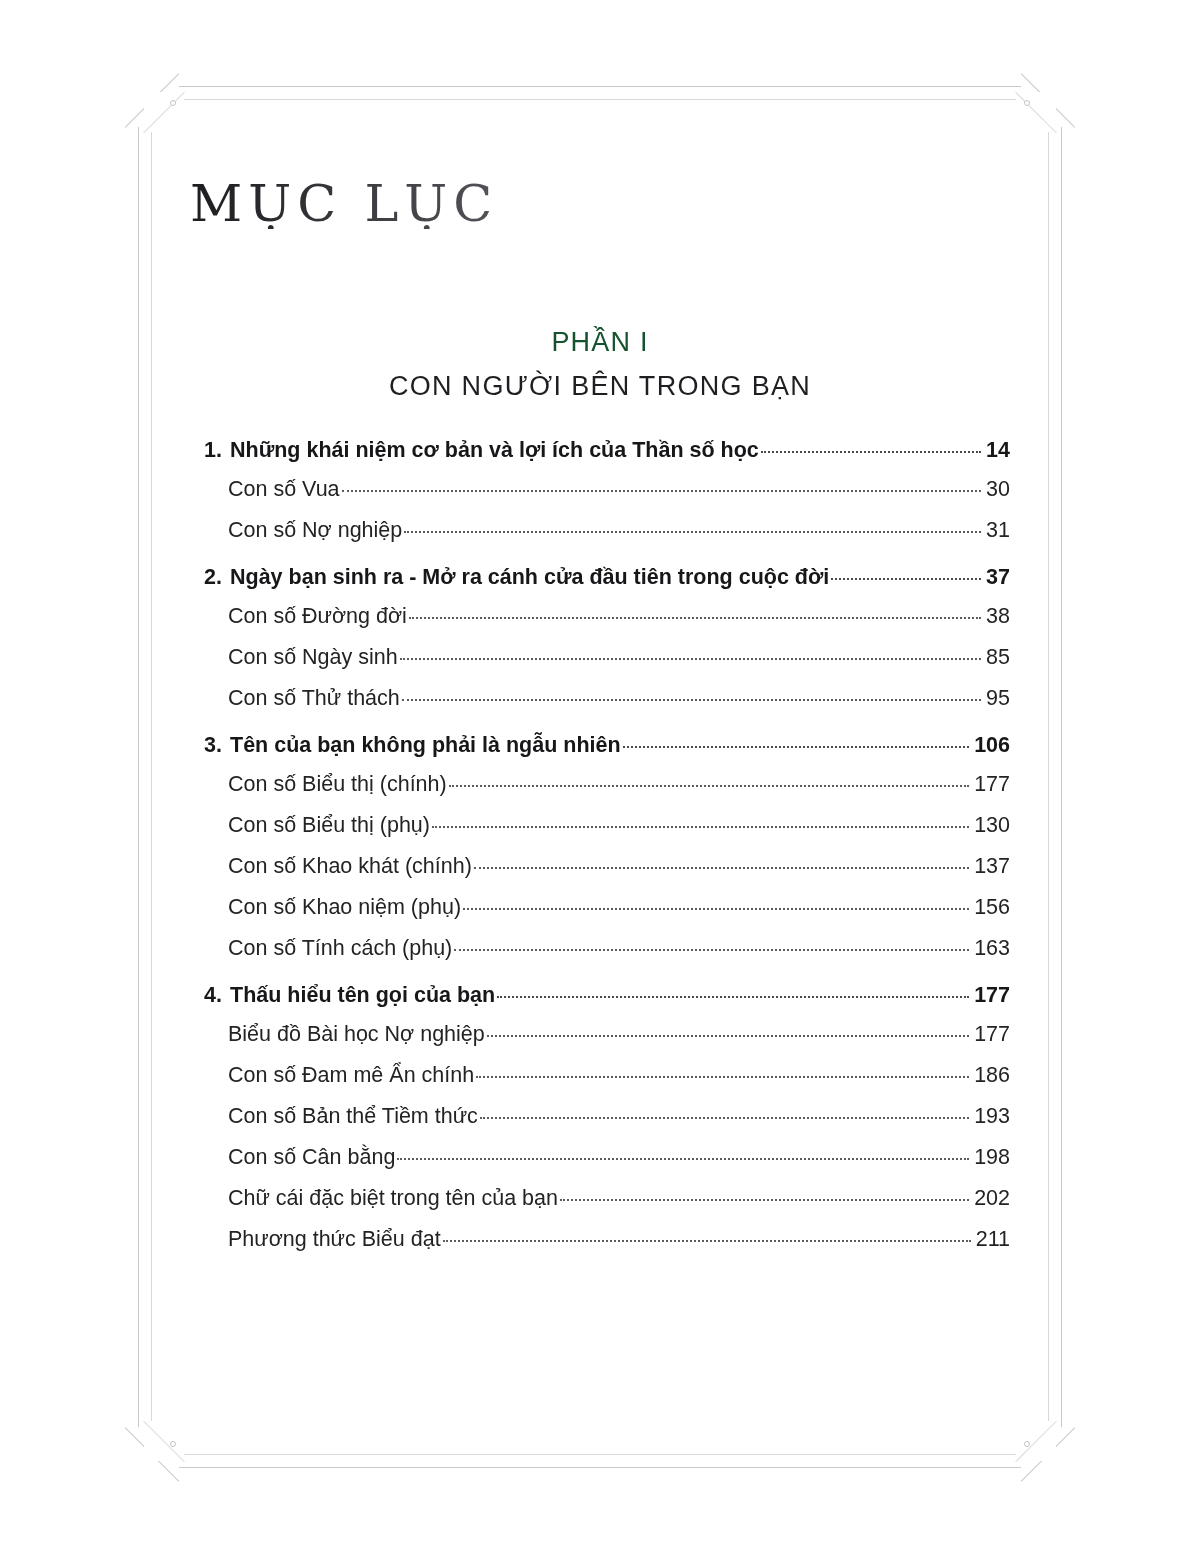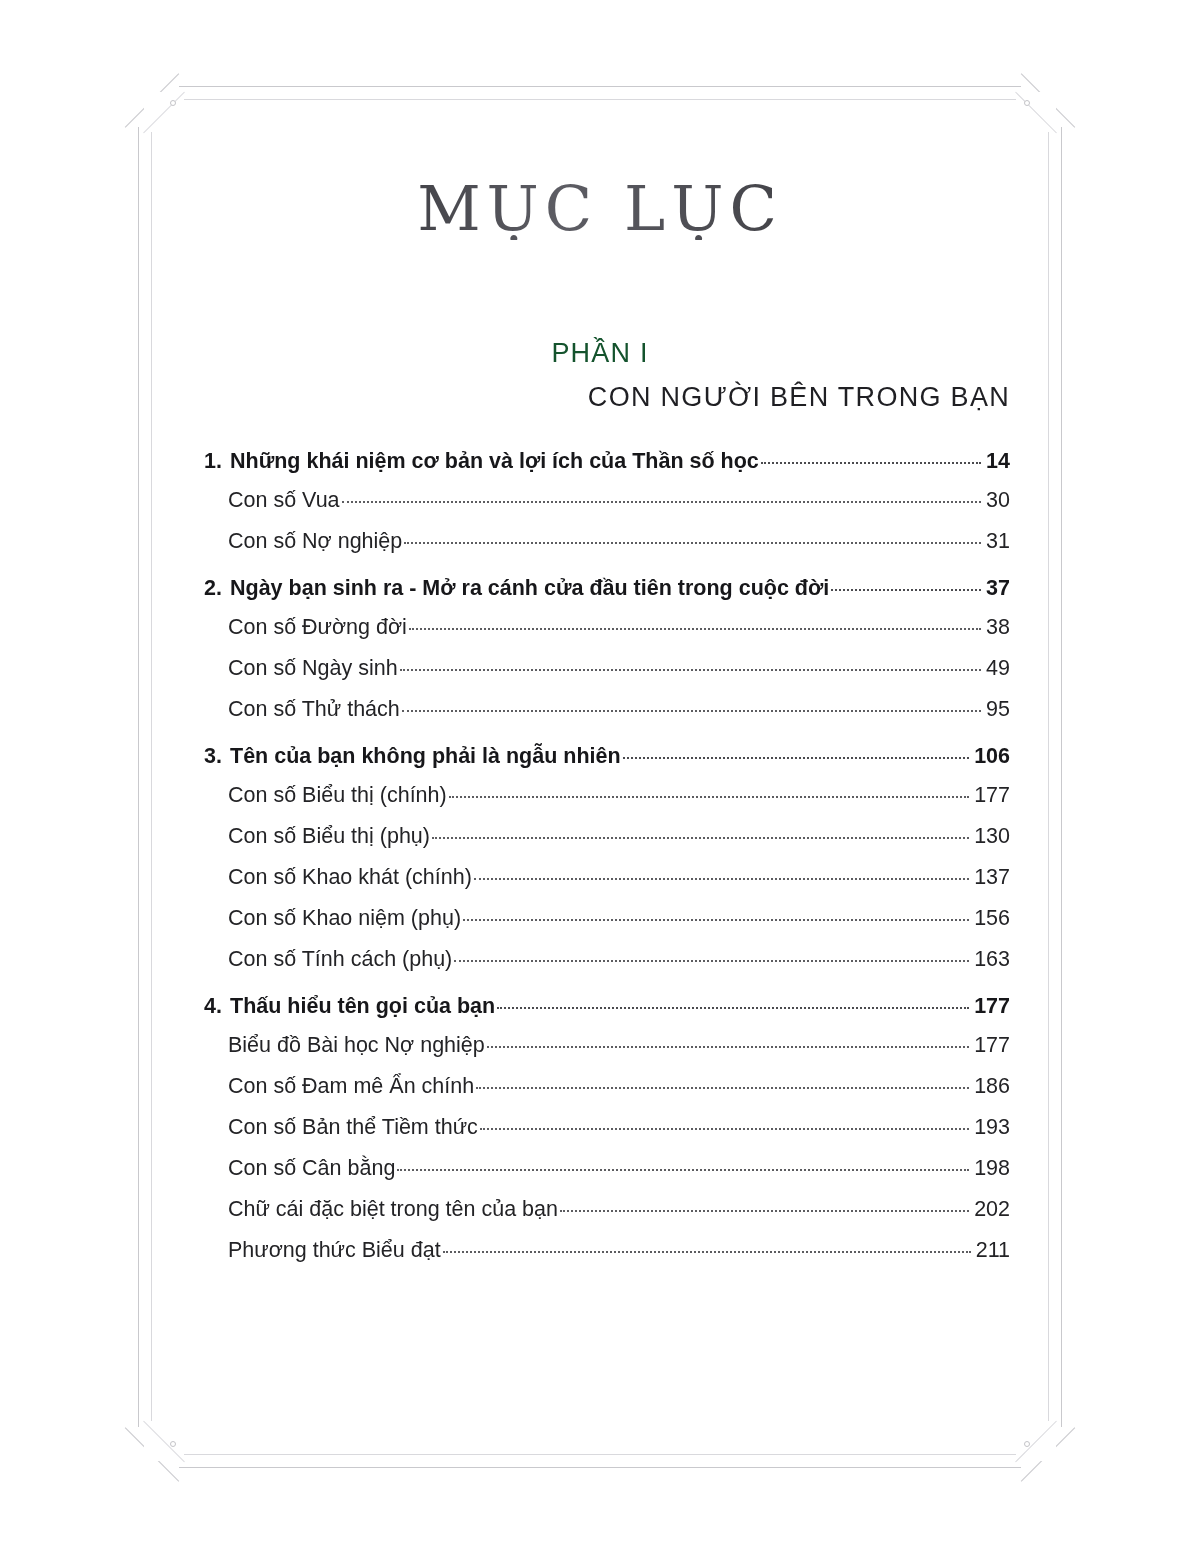--- a/index.html
+++ b/index.html
@@ -105,23 +105,22 @@
 
   
   .content {
     position: absolute;
     left: 190px;
     top: 150px;
     width: 820px;
   }
 
   .toc-title {
-    text-align: center;
     font-family: "DejaVu Serif", serif;
-    font-size: 62px;
+    font-size: 51px;
     letter-spacing: 6px;
     color: #2b2b2f;
     margin: 28px 0 0 0;
     font-weight: 400;
     line-height: 1;
     background: linear-gradient(90deg,#1d1d20 0%,#5d5d64 45%,#2a2a2e 100%);
     -webkit-background-clip: text;
     background-clip: text;
     color: transparent;
     text-decoration: underline;
@@ -134,21 +133,20 @@
   .part-label {
     font-size: 27px;
     letter-spacing: 1.2px;
     color: #14532d;
     margin-bottom: 13px;
   }
   .part-name {
     font-size: 27px;
     letter-spacing: 1.3px;
     color: #1f1f23;
-    text-align: right;
   }
 
   .toc-list {
     margin-top: 36px;
   }
 
   .entry {
     display: flex;
     align-items: baseline;
     width: 100%;
@@ -252,21 +250,21 @@
           <span class="page-num">37</span>
         </div>
         <div class="entry sub">
           <span class="entry-title">Con số Đường đời</span>
           <span class="leader"></span>
           <span class="page-num">38</span>
         </div>
         <div class="entry sub">
           <span class="entry-title">Con số Ngày sinh</span>
           <span class="leader"></span>
-          <span class="page-num">49</span>
+          <span class="page-num">85</span>
         </div>
         <div class="entry sub">
           <span class="entry-title">Con số Thử thách</span>
           <span class="leader"></span>
           <span class="page-num">95</span>
         </div>
         <div class="entry chapter">
           <span class="num">3.</span>
           <span class="entry-title">Tên của bạn không phải là ngẫu nhiên</span>
           <span class="leader"></span>

